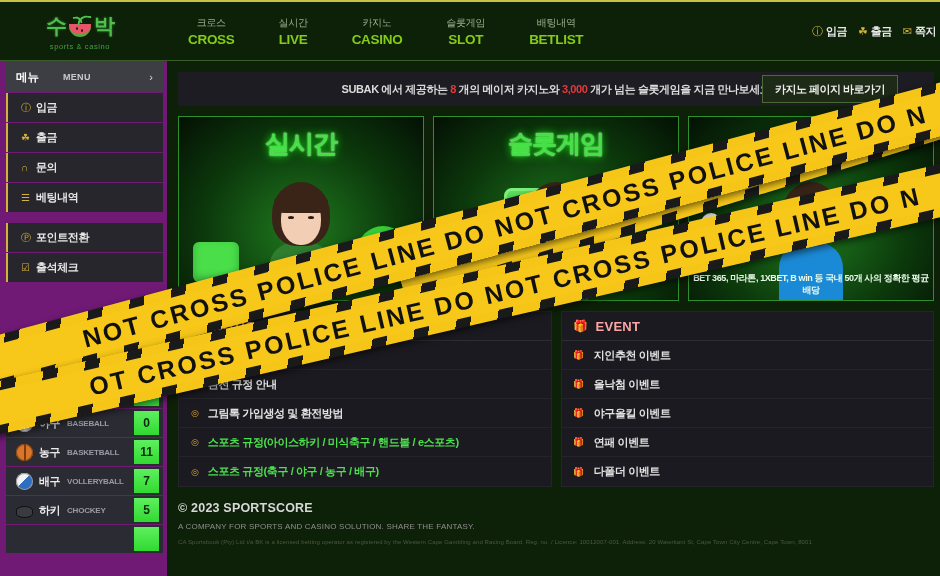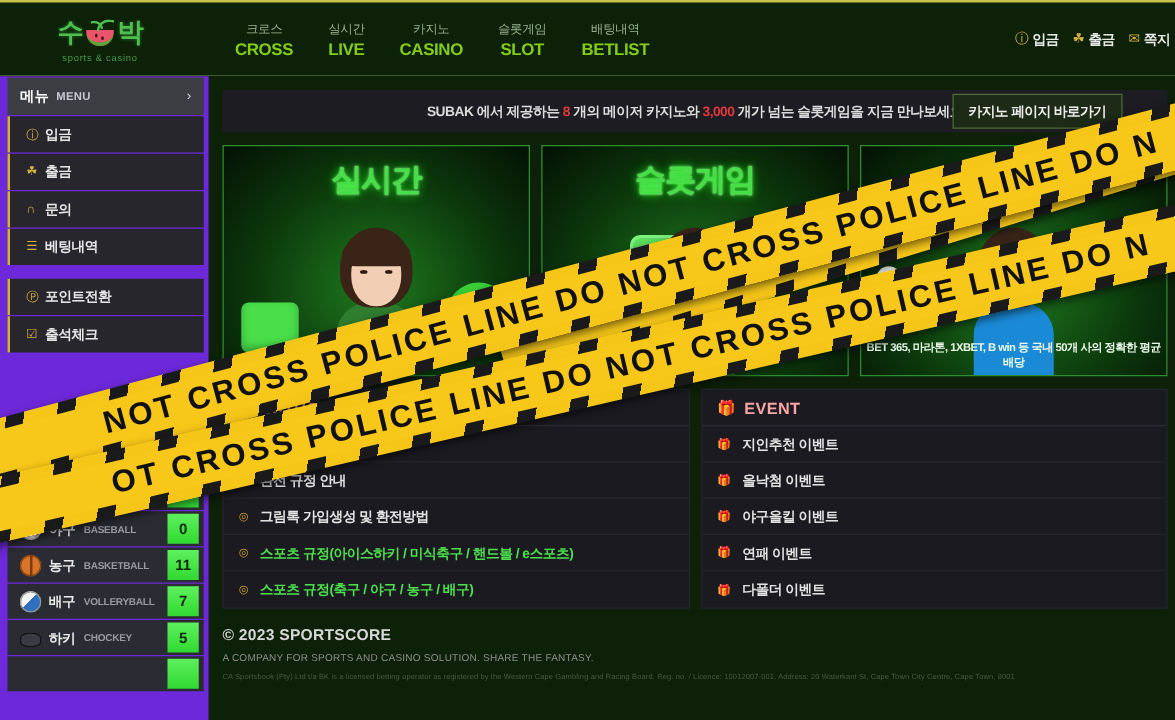--- a/index.html
+++ b/index.html
@@ -34,41 +34,41 @@
     border-left: 2px solid #4fbf4f; border-top: 2px solid #4fbf4f;
     border-radius: 10px 2px 0 0; transform: rotate(10deg);
   }
   .melon-leaf2 {
     position: absolute; top: 1px; left: 5px; width: 9px; height: 8px;
     border-right: 2px solid #4fbf4f; border-top: 2px solid #4fbf4f;
     border-radius: 2px 9px 0 0; transform: rotate(-12deg);
   }
   .logo-sub { color: #4a9e4a; font-size: 7.5px; letter-spacing: 0.6px; margin-top: 2px; }
 
-  .nav { display: flex; align-items: center; gap: 0; margin-left: 14px; }
+  .nav { display: flex; align-items: center; gap: 16px; margin-left: 14px; }
   .nav-item {
     display: flex; flex-direction: column; align-items: center; justify-content: center;
     padding: 0 14px; cursor: pointer; min-width: 56px;
   }
   .nav-ko { color: #9ab28f; font-size: 10px; margin-bottom: 2px; letter-spacing: -0.3px; }
   .nav-en { color: #84cc16; font-size: 13.5px; font-weight: bold; letter-spacing: -0.3px; }
 
   .header-right { position: absolute; right: 4px; top: 22px; display: flex; align-items: center; gap: 11px; }
   .hr-item { display: flex; align-items: center; gap: 3px; cursor: pointer; }
   .hr-icon { color: #d4b13c; font-size: 11px; line-height: 1; }
   .hr-label { color: #e8e8e8; font-size: 11px; font-weight: bold; letter-spacing: -0.5px; }
 
   
-  .sidebar { position: absolute; left: 0; top: 61px; width: 167px; height: 515px; background: #6d28d9; }
+  .sidebar { position: absolute; left: 0; top: 61px; width: 167px; height: 515px; background: #701a75; }
   .menu-head {
     height: 30px; margin: 1px 4px 0 6px; background: #3d3d44;
     display: flex; align-items: center; padding: 0 10px; cursor: pointer;
   }
   .menu-head-ko { color: #ffffff; font-size: 11.5px; font-weight: bold; }
-  .menu-head-en { color: #c9c9d1; font-size: 9px; font-weight: bold; margin-left: 6px; letter-spacing: 0.3px; }
+  .menu-head-en { color: #c9c9d1; font-size: 9px; font-weight: bold; margin-left: 24px; letter-spacing: 0.3px; }
   .menu-head-arrow { margin-left: auto; color: #d9d9e0; font-size: 11px; }
 
   .side-item {
     height: 29px; margin: 1px 4px 0 6px; background: #26262c;
     border-left: 2px solid #d4b13c;
     display: flex; align-items: center; padding: 0 0 0 13px; cursor: pointer;
   }
   .side-icon { color: #d4b13c; font-size: 10px; width: 15px; }
   .side-label { color: #e6e6e6; font-size: 11px; font-weight: bold; letter-spacing: -0.4px; }
 

